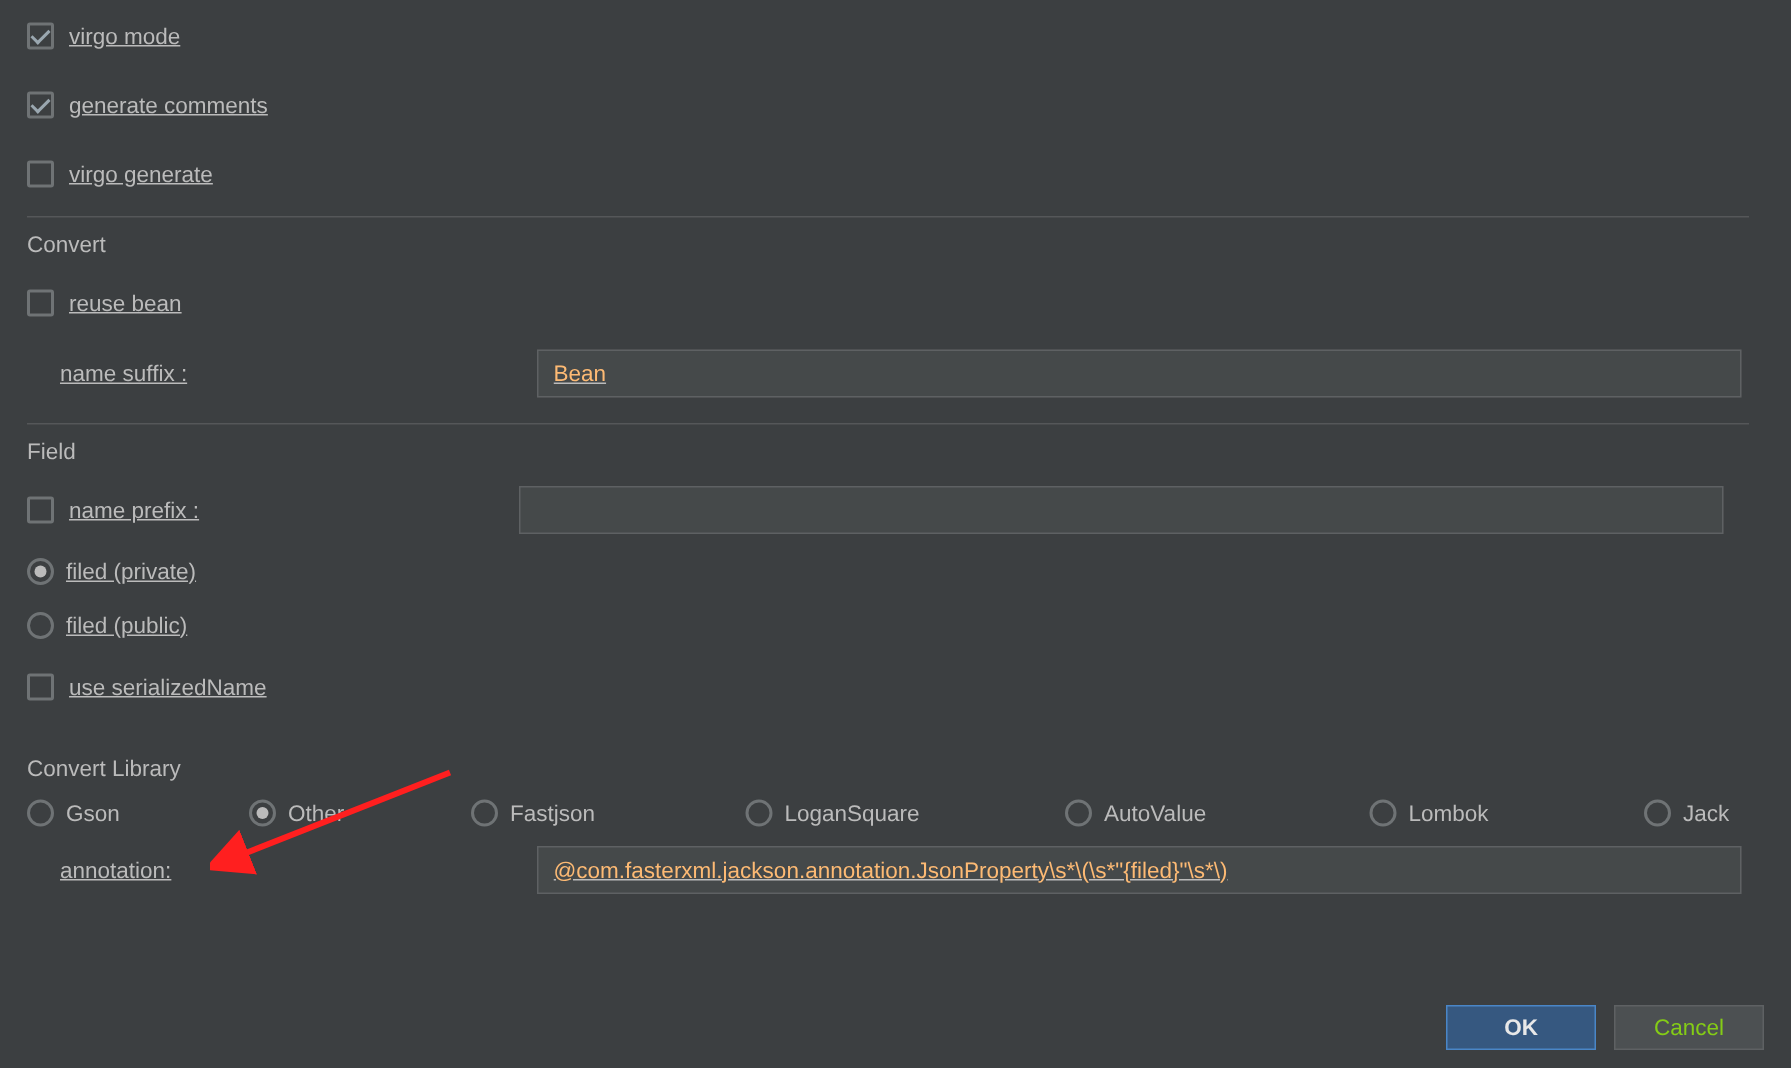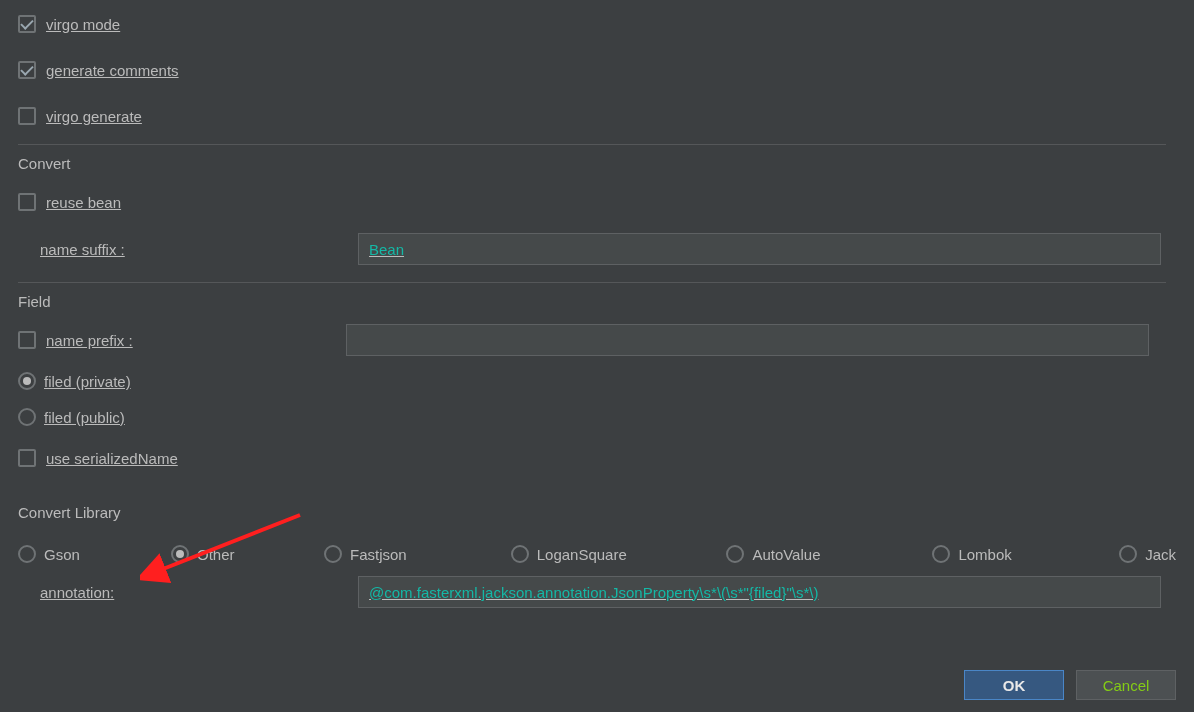--- a/index.html
+++ b/index.html
@@ -68,37 +68,37 @@
   .radio.selected::after {
     content: "";
     width: 8px; height: 8px;
     border-radius: 50%;
     background: #bbbbbb;
   }
   
   .textfield {
     background: #45494a;
     border: 1px solid #5e6163;
-    color: #14b8a6;
+    color: #fdba74;
     height: 32px;
     padding: 4px 10px;
     font-size: 15px;
     outline: none;
   }
   .tf-wide { width: 803px; }
   .label-col {
     width: 340px;
     padding-left: 22px;
   }
   
   .lib-row {
     display: flex;
     align-items: flex-end;
-    gap: 18px;
-    margin-top: 24px;
+    gap: 8px;
+    margin-top: 12px;
     flex-wrap: nowrap;
   }
   .lib-opt {
     display: inline-flex;
     align-items: center;
     cursor: pointer;
   }
   
   .btnbar {
     position: absolute;

